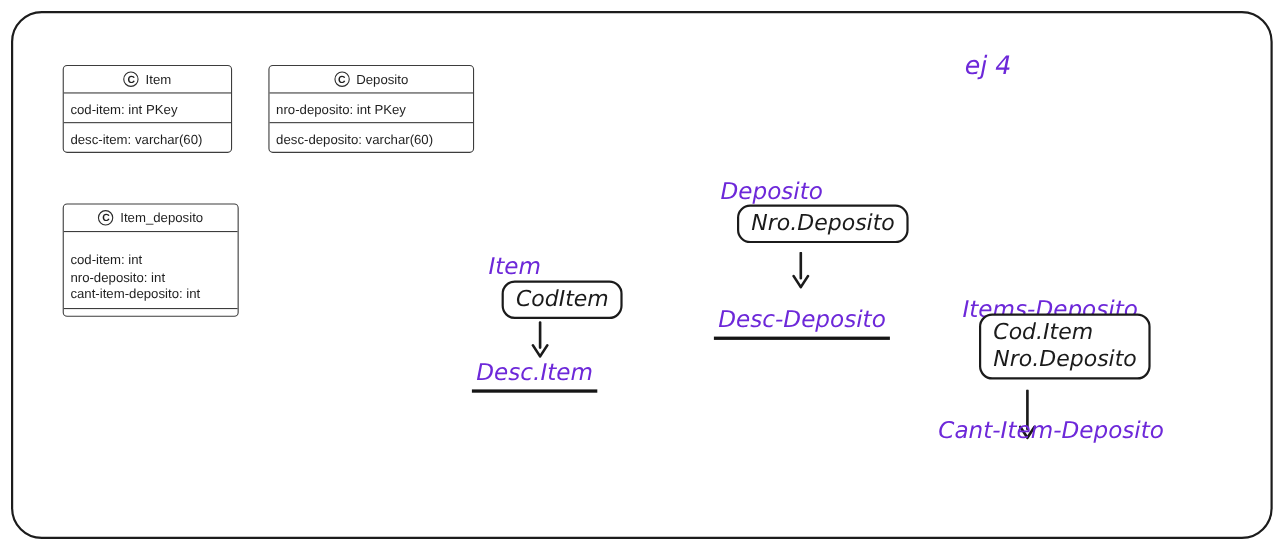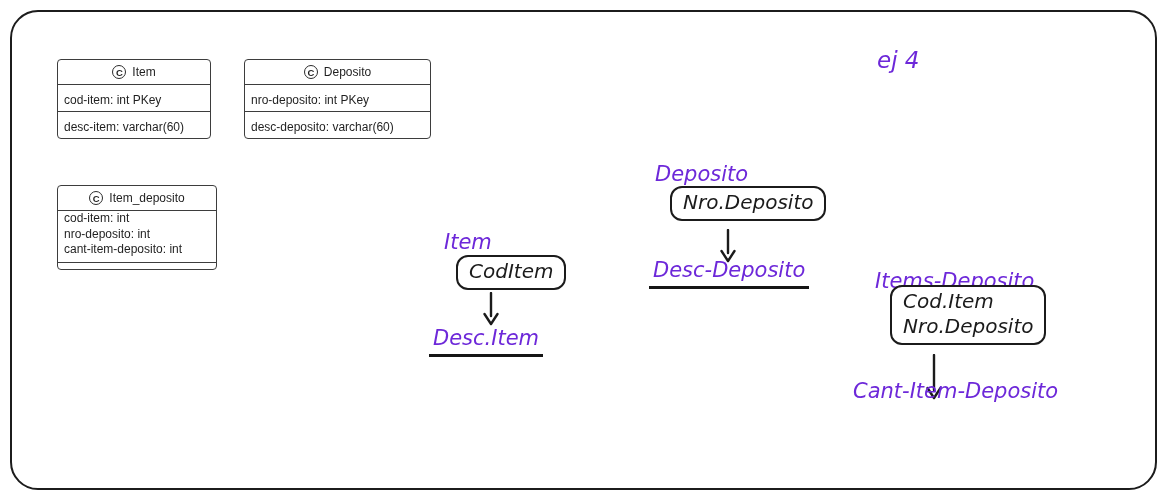--- a/index.html
+++ b/index.html
@@ -49,21 +49,21 @@
     box-sizing: border-box;
   }
   .uml-row {
     border-top: 1px solid #3d3d3d;
     padding: 8px 6px 4px 6px;
     line-height: 14px;
     white-space: nowrap;
   }
   .uml-body {
     border-top: 1px solid #3d3d3d;
-    padding: 0 6px 4px 6px;
+    padding: 18px 6px 4px 6px;
     line-height: 15.5px;
     white-space: nowrap;
   }
   .uml-empty {
     border-top: 1px solid #3d3d3d;
     height: 6px;
   }
 
   
   .hand {
@@ -153,21 +153,21 @@
     <span class="hand underlined" style="left:429px; top:327px;text-align:right;">Desc.Item</span>
   </div>
 
   
   <div style="display:contents;">
     <span class="hand" style="left:655px; top:163px;">Deposito</span>
     <span class="hand-box" style="left:650px; top:186px;">Nro.Deposito</span>
     <svg class="arrow" style="left:716px; top:229px;" width="24" height="34" viewBox="0 0 24 34">
       <path d="M12 1 L12 24 M5.5 22 L12 32 M18.5 22 L12 32" fill="none" stroke="#1b1b1b" stroke-width="2.4" stroke-linecap="round" stroke-linejoin="round"></path>
     </svg>
-    <span class="hand underlined" style="left:649px; top:259px;">Desc-Deposito</span>
+    <span class="hand underlined" style="left:649px; top:279px;">Desc-Deposito</span>
   </div>
 
   
   <div style="display:contents;">
     <span class="hand" style="left:875px; top:270px;">Items-Deposito</span>
     <div class="hand-box" style="left:870px; top:285px;">
       <div>Cod.Item</div>
       <div>Nro.Deposito</div>
     </div>
     <svg class="arrow" style="left:922px; top:354px;" width="24" height="46" viewBox="0 0 24 46">

